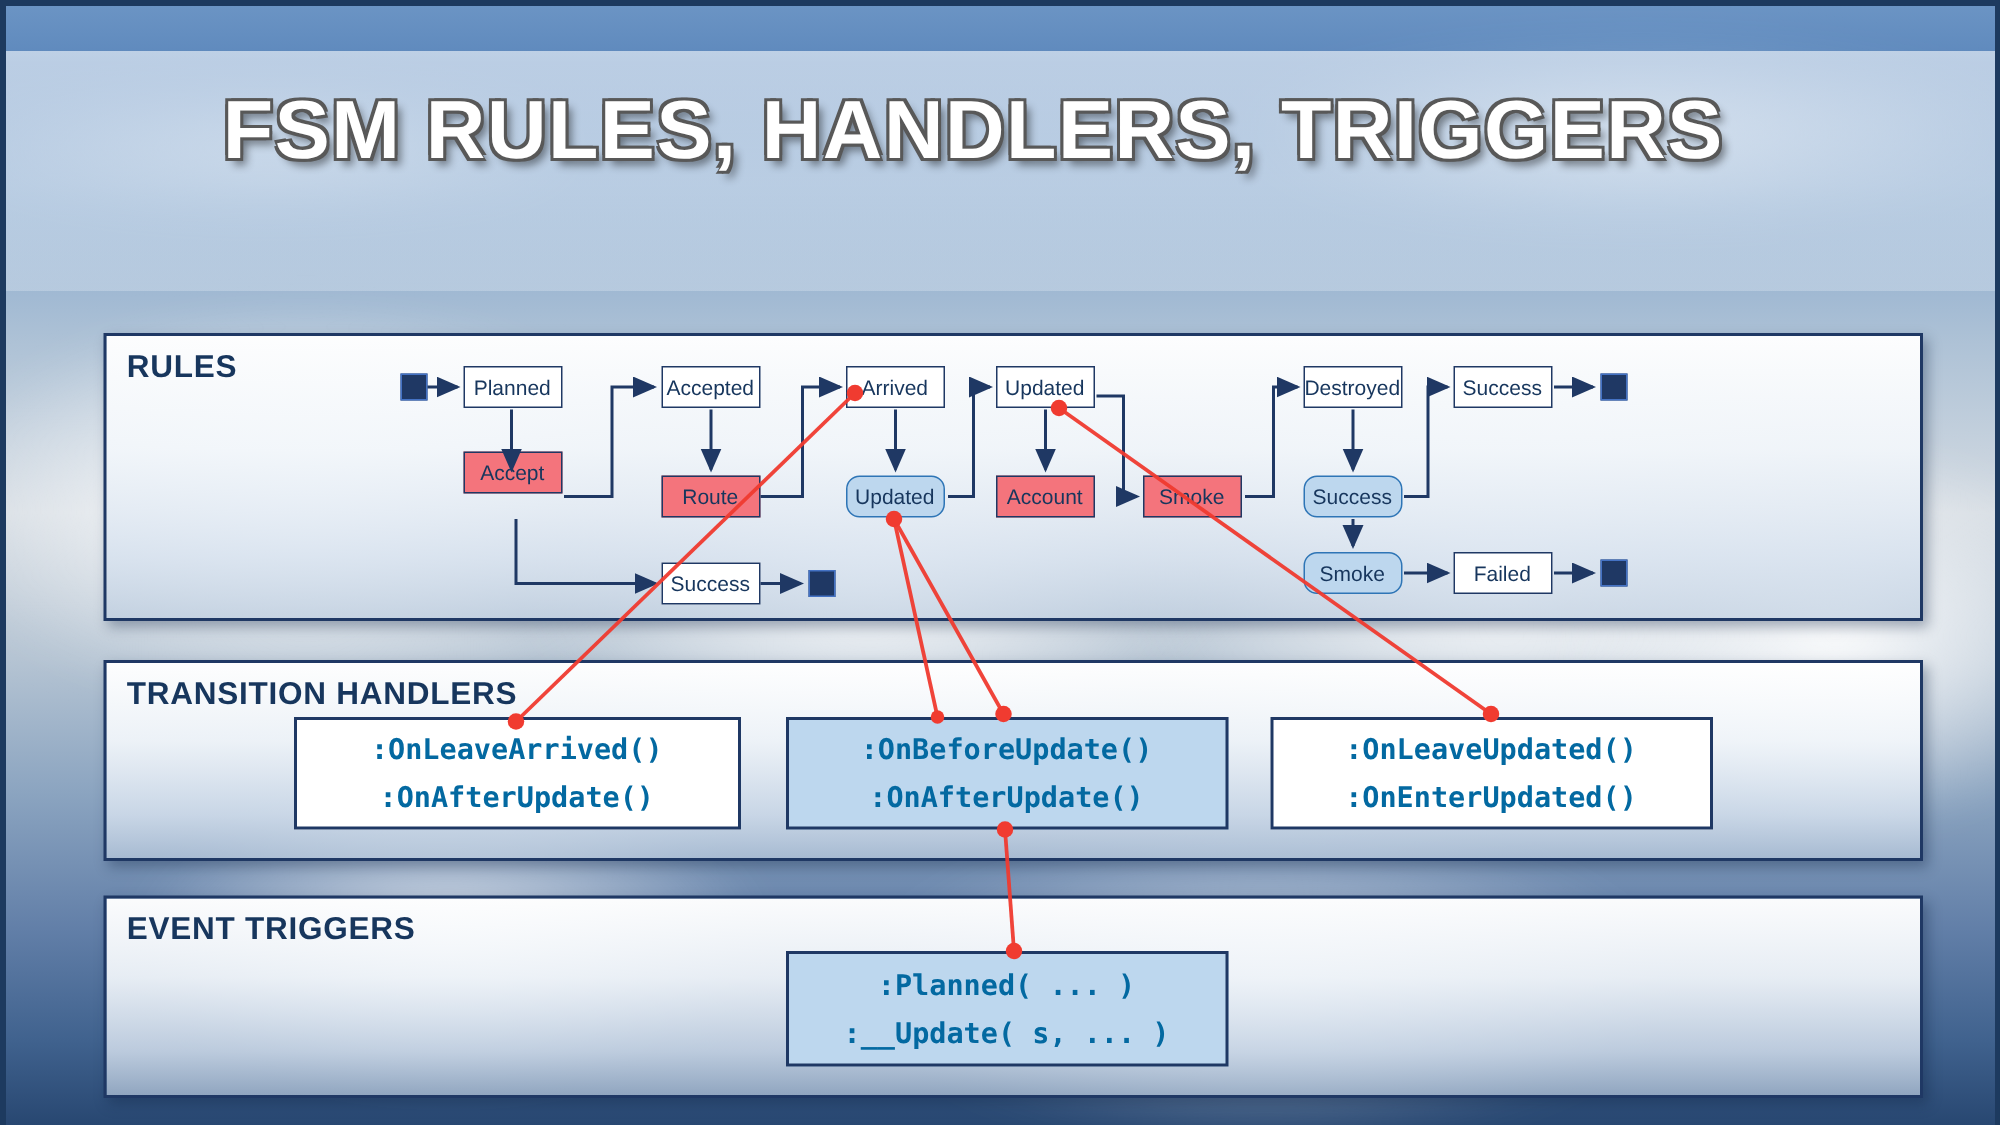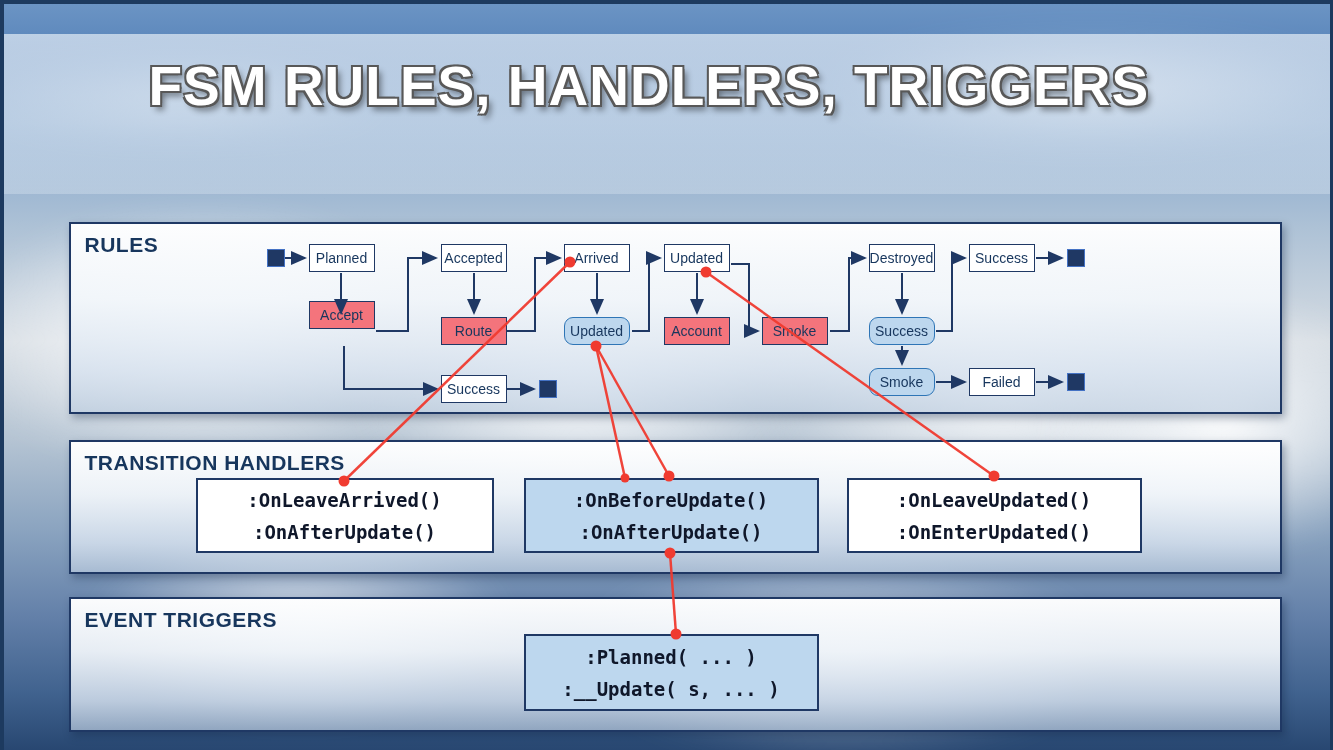--- a/index.html
+++ b/index.html
@@ -34,21 +34,21 @@
   .state{background:#ffffff;}
   .strict{background:#F4747C;}
   .loose{background:#BDD7EE;border-radius:9px;border-color:#2E75B6;}
   .marker{position:absolute;width:18px;height:18px;background:#1F3864;border:1px solid #4472C4;
     box-sizing:border-box;z-index:4;}
   .overlay{position:absolute;left:0;top:0;z-index:6;pointer-events:none;}
   .hbox{position:absolute;box-sizing:border-box;border:2px solid #1F3864;z-index:5;
     display:flex;flex-direction:column;align-items:center;justify-content:center;gap:2px;}
   .hbox.white{background:#ffffff;}
   .hbox.blue{background:#BDD7EE;}
-  .code{font-family:"DejaVu Sans Mono",monospace;font-weight:bold;font-size:19px;color:#0f172a;line-height:30px;white-space:pre;}
+  .code{font-family:"DejaVu Sans Mono",monospace;font-weight:bold;font-size:19px;color:#0369a1;line-height:30px;white-space:pre;}
 </style>
 </head>
 <body>
 
 <div class="slide">
 
   <div class="cloud c1"></div>
   <div class="cloud c2"></div>
   <div class="cloud c3"></div>
   <div class="cloud c4"></div>

